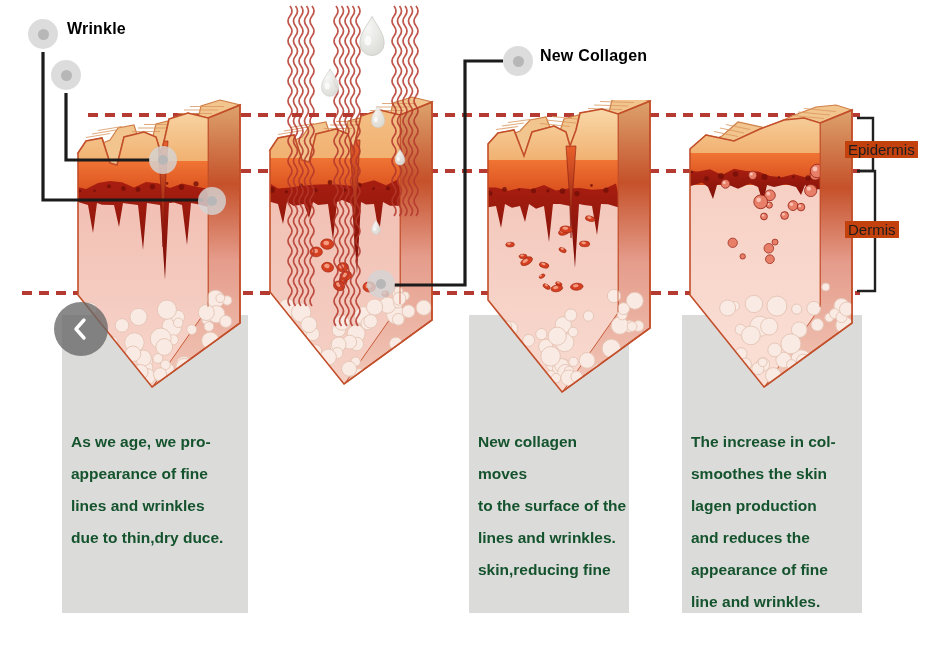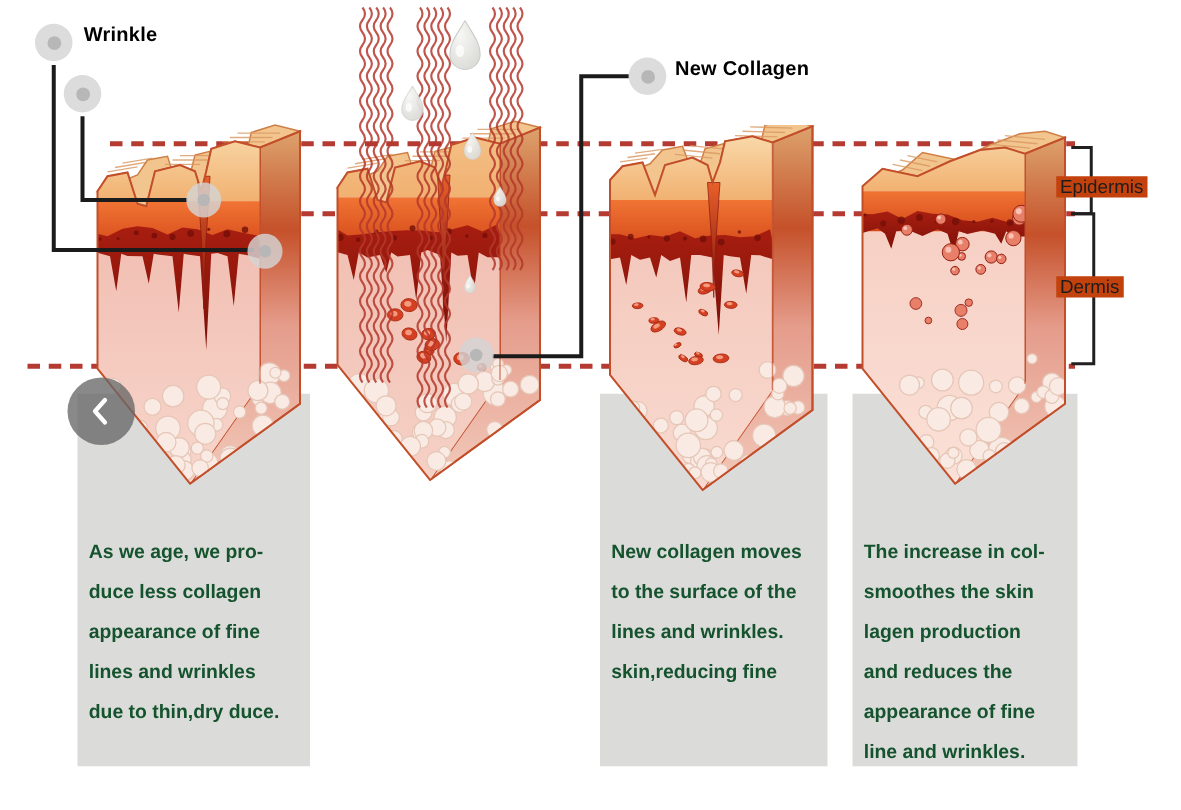--- a/index.html
+++ b/index.html
@@ -32,27 +32,26 @@
 
   <svg class="abs z4" width="945" height="648" style="left:0;top:0">
     <line x1="88" y1="115" x2="860" y2="115" stroke="#b43a32" stroke-width="4" stroke-dasharray="10 7"></line>
     <line x1="88" y1="171" x2="860" y2="171" stroke="#b43a32" stroke-width="4" stroke-dasharray="10 7"></line>
     <line x1="22" y1="293" x2="860" y2="293" stroke="#b43a32" stroke-width="4" stroke-dasharray="10 7"></line>
   </svg>
 
   <div class="panel" style="left:62px;width:186px">
     <div class="txt">
       <div>As we age, we pro-</div>
-        <div>duce less collagen</div>
         <div>appearance of fine</div>
       <div>lines and wrinkles</div>
         <div>due to thin,dry duce.</div>
     </div>
   </div>
-  <div class="panel" style="left:480px;width:182px">
+  <div class="panel" style="left:469px;width:160px">
     <div class="txt">
       <div>New collagen moves</div>
         <div>to the surface of the</div>
       <div>lines and wrinkles.</div>
         <div>skin,reducing fine</div>
     </div>
   </div>
   <div class="panel" style="left:682px;width:180px">
     <div class="txt">
       <div>The increase in col-</div>

